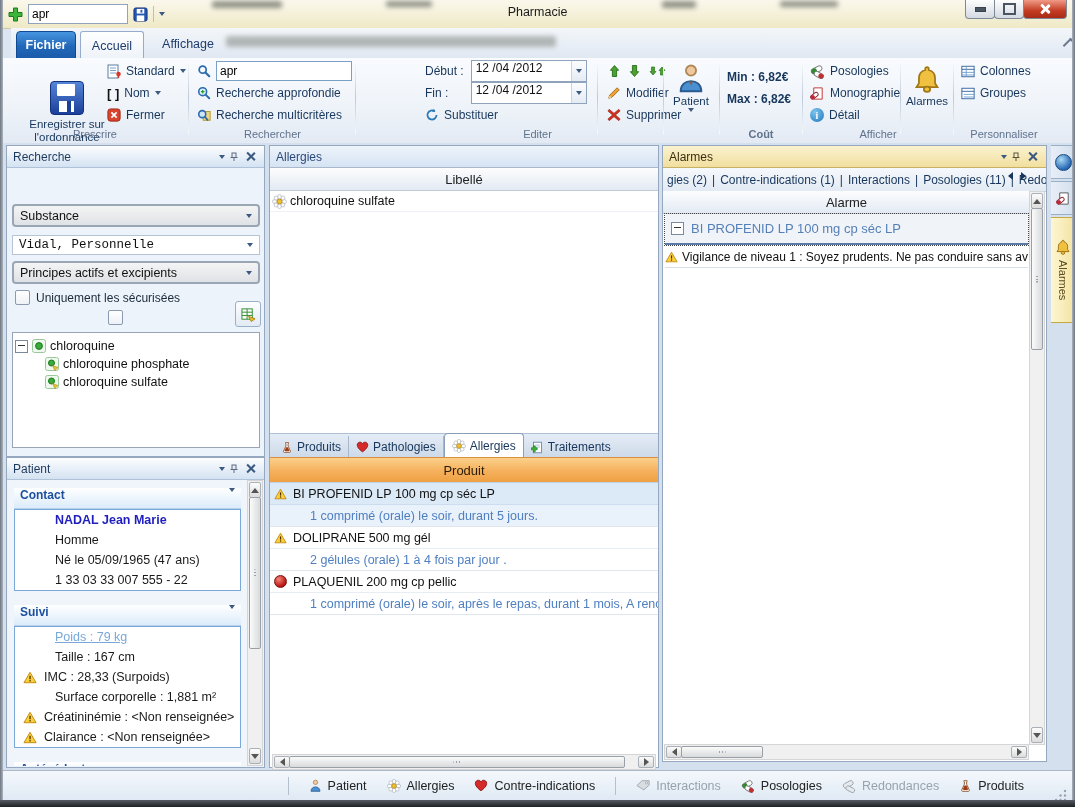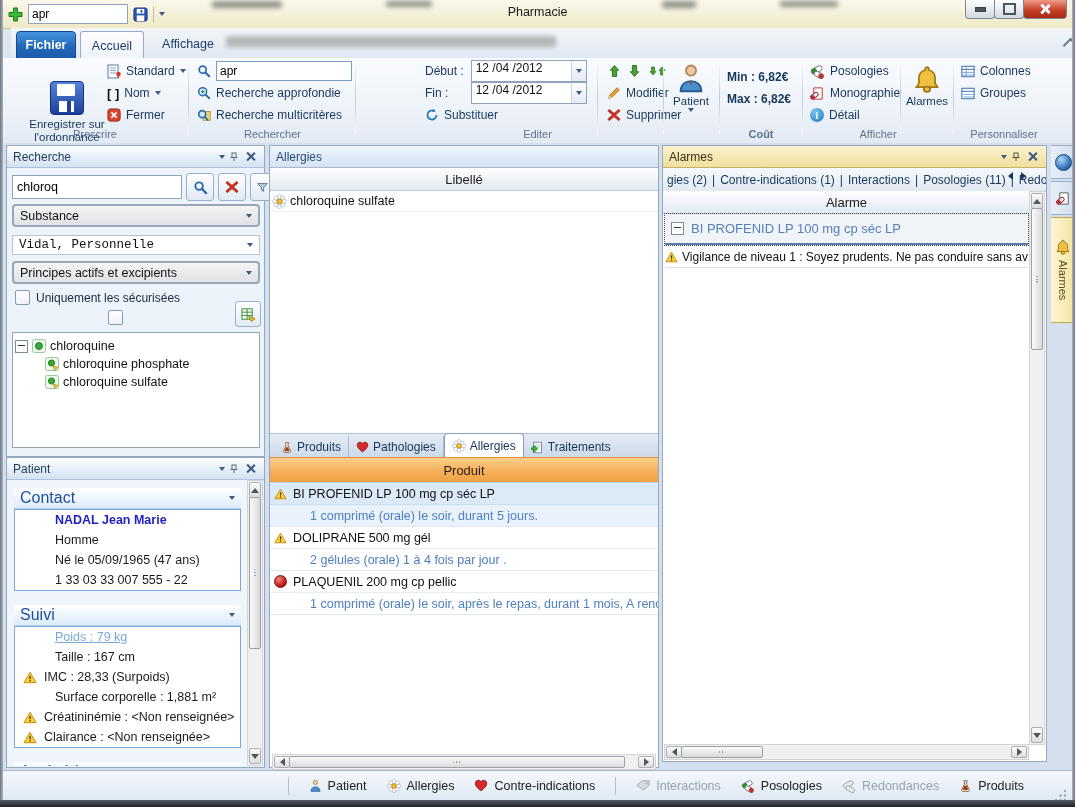--- a/index.html
+++ b/index.html
@@ -71,21 +71,21 @@
   .ddflat{position:absolute;left:5px;width:248px;height:20px;border:1px solid #b8c4d2;background:#fff;display:flex;align-items:center;font-size:12.5px;color:#111;padding:0 6px;box-sizing:border-box;}
   .dd3d .spacer,.ddflat .spacer{flex:1;}
   .chk-row{position:absolute;left:8px;display:flex;align-items:center;gap:6px;font-size:12px;color:#1a2a3a;}
   .tree-box{position:absolute;left:5px;top:186px;width:248px;height:116px;background:#fff;border:1px solid #98a4b2;box-sizing:border-box;padding:4px 2px;}
   .tree-row{display:flex;align-items:center;height:18px;gap:4px;font-size:12.5px;color:#111;}
   .expander{position:relative;width:11px;height:11px;background:#fff;border:1px solid #7a8a9a;flex:0 0 auto;}
   .expander::after{content:"";position:absolute;left:2px;right:2px;top:4px;height:1px;background:#333;}
   
   .p-pat{left:3px;top:314px;width:259px;height:311px;}
   .p-pat .content{position:absolute;left:1px;top:22px;right:17px;bottom:1px;background:#f0f5fb;overflow:hidden;}
-  .sect-head{margin:8px 6px 0 6px;height:20px;background:linear-gradient(#ffffff,#dcebfb);border-bottom:1px solid #b8d0ea;display:flex;align-items:center;font-size:16px;font-weight:normal;color:#1d4f9e;padding:0 6px;}
+  .sect-head{margin:8px 6px 0 6px;height:20px;background:linear-gradient(#ffffff,#dcebfb);border-bottom:1px solid #b8d0ea;display:flex;font-size:12px;font-weight:bold;color:#1d4f9e;padding:0 6px;}
   .sect-head .spacer{flex:1;}
   .sect-box{margin:0 6px;background:#fff;border:1px solid #7aa8d8;font-size:12.5px;color:#1a1a1a;}
   .pline{height:20px;display:flex;align-items:center;padding-left:40px;}
   .pline.iconed{padding-left:8px;gap:7px;}
   .pname{color:#1f1fc0;font-weight:bold;}
   .plink{color:#7aa8d8;text-decoration:underline;}
   
   .vsb{position:absolute;width:16px;background:#f0f0f0;border:1px solid #d5d5d5;box-sizing:border-box;}
   .hsb{position:absolute;height:16px;background:#f0f0f0;border:1px solid #d5d5d5;box-sizing:border-box;}
   .sb-btn{position:absolute;background:linear-gradient(#fcfcfc,#dcdcdc);border:1px solid #aab0b8;border-radius:2px;display:flex;align-items:center;justify-content:center;}
@@ -453,39 +453,20 @@
         <span class="spacer"></span>
         <span class="tri-down"></span>
         <span>
             <svg width="10" height="10" viewBox="0 0 10 10">
               <rect x="3" y="1" width="4" height="4.5" fill="#e8ecf2" stroke="#5a6a80"></rect>
               <line x1="1.5" y1="5.5" x2="8.5" y2="5.5" stroke="#5a6a80"></line>
               <line x1="5" y1="5.5" x2="5" y2="9" stroke="#5a6a80"></line>
             </svg>
           </span>
         <span class="pt-x"></span>
-      </div>
-      <div class="search-row">
-        <input value="chloroq" style="">
-        <span class="sq-btn">
-            <svg width="15" height="15" viewBox="0 0 16 16">
-              <circle cx="6.5" cy="6.5" r="4" fill="none" stroke="#2a6ab0" stroke-width="2"></circle>
-              <line x1="9.6" y1="9.6" x2="14" y2="14" stroke="#2a6ab0" stroke-width="2.4" stroke-linecap="round"></line>
-            </svg>
-          </span>
-        <span class="sq-btn">
-            <svg width="14" height="14" viewBox="0 0 16 16">
-              <path d="M2.5 1.5L8 6 13.5 1.5 15 3.5 9.8 8l5.2 4.5-1.5 2L8 10 2.5 14.5 1 12.5 6.2 8 1 3.5z" fill="#d03020" stroke="#8a1808" stroke-width=".6"></path>
-            </svg>
-          </span>
-        <span class="sq-btn" style="width:22px;">
-            <svg width="13" height="13" viewBox="0 0 16 16">
-              <path d="M2 3h12l-4.6 5.2v4.6l-2.8-1.6V8.2z" fill="#b8c8dc" stroke="#5a6a80"></path>
-            </svg>
-          </span>
       </div>
       <div class="dd3d" style="top:58px;">
         <span>Substance</span>
           <span class="spacer"></span>
           <span class="tri-down"></span>
       </div>
       <div class="ddflat" style="top:89px;font-family:Liberation Mono, monospace;">
         <span>Vidal, Personnelle</span>
           <span class="spacer"></span>
           <span class="tri-down"></span>

